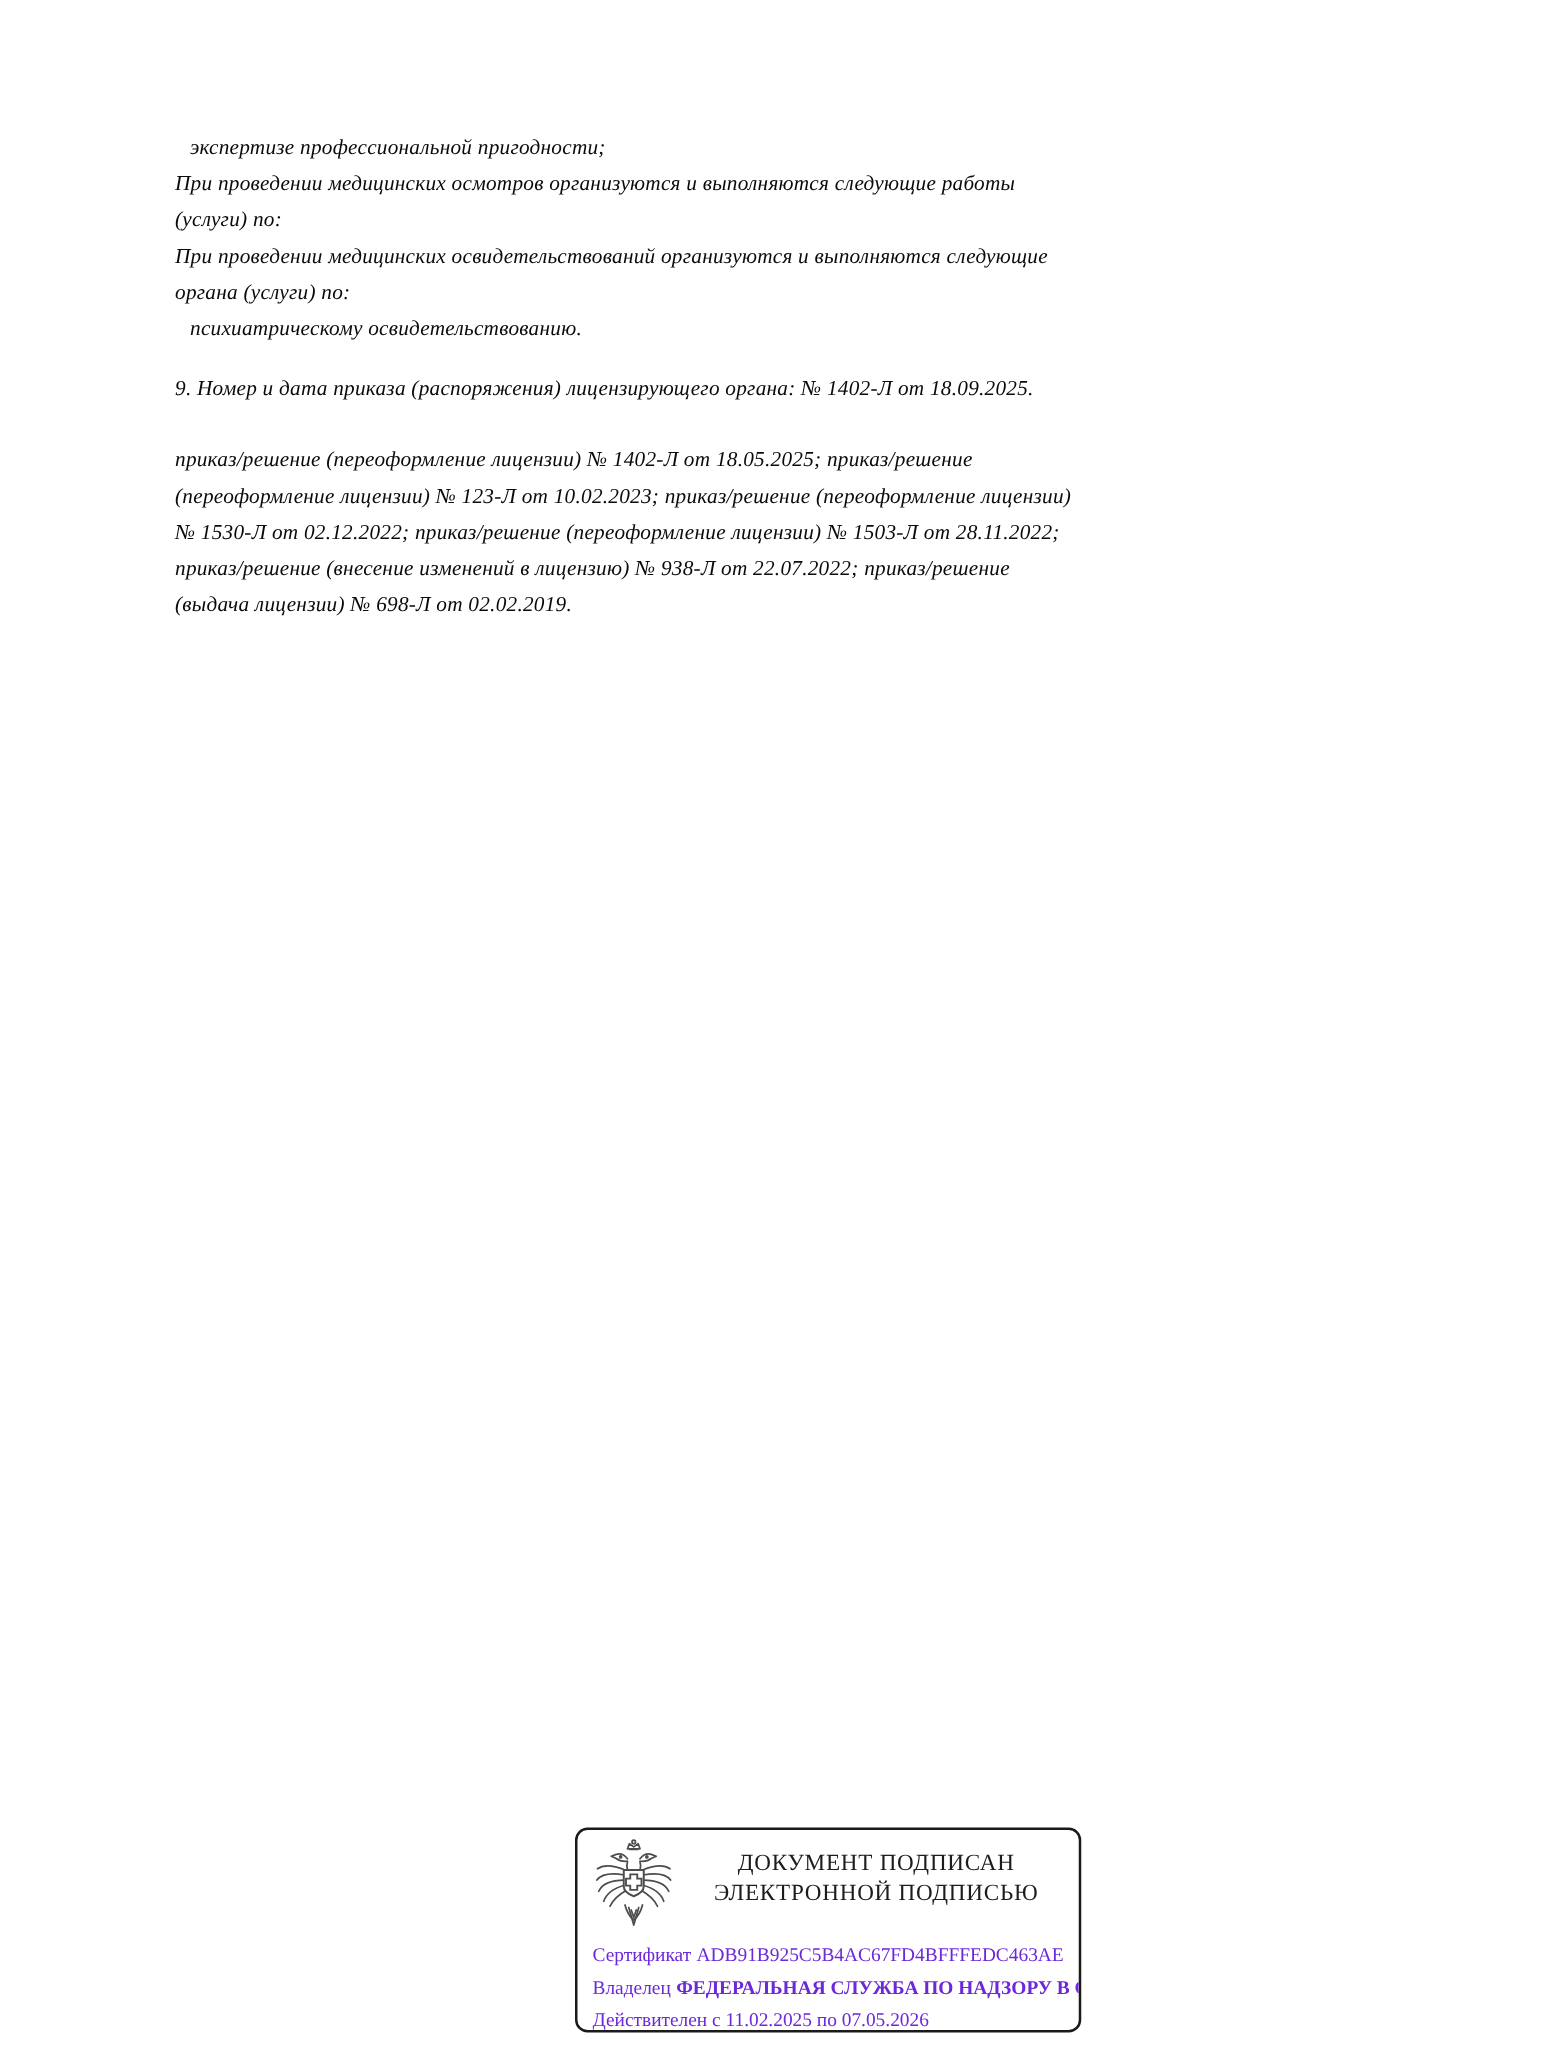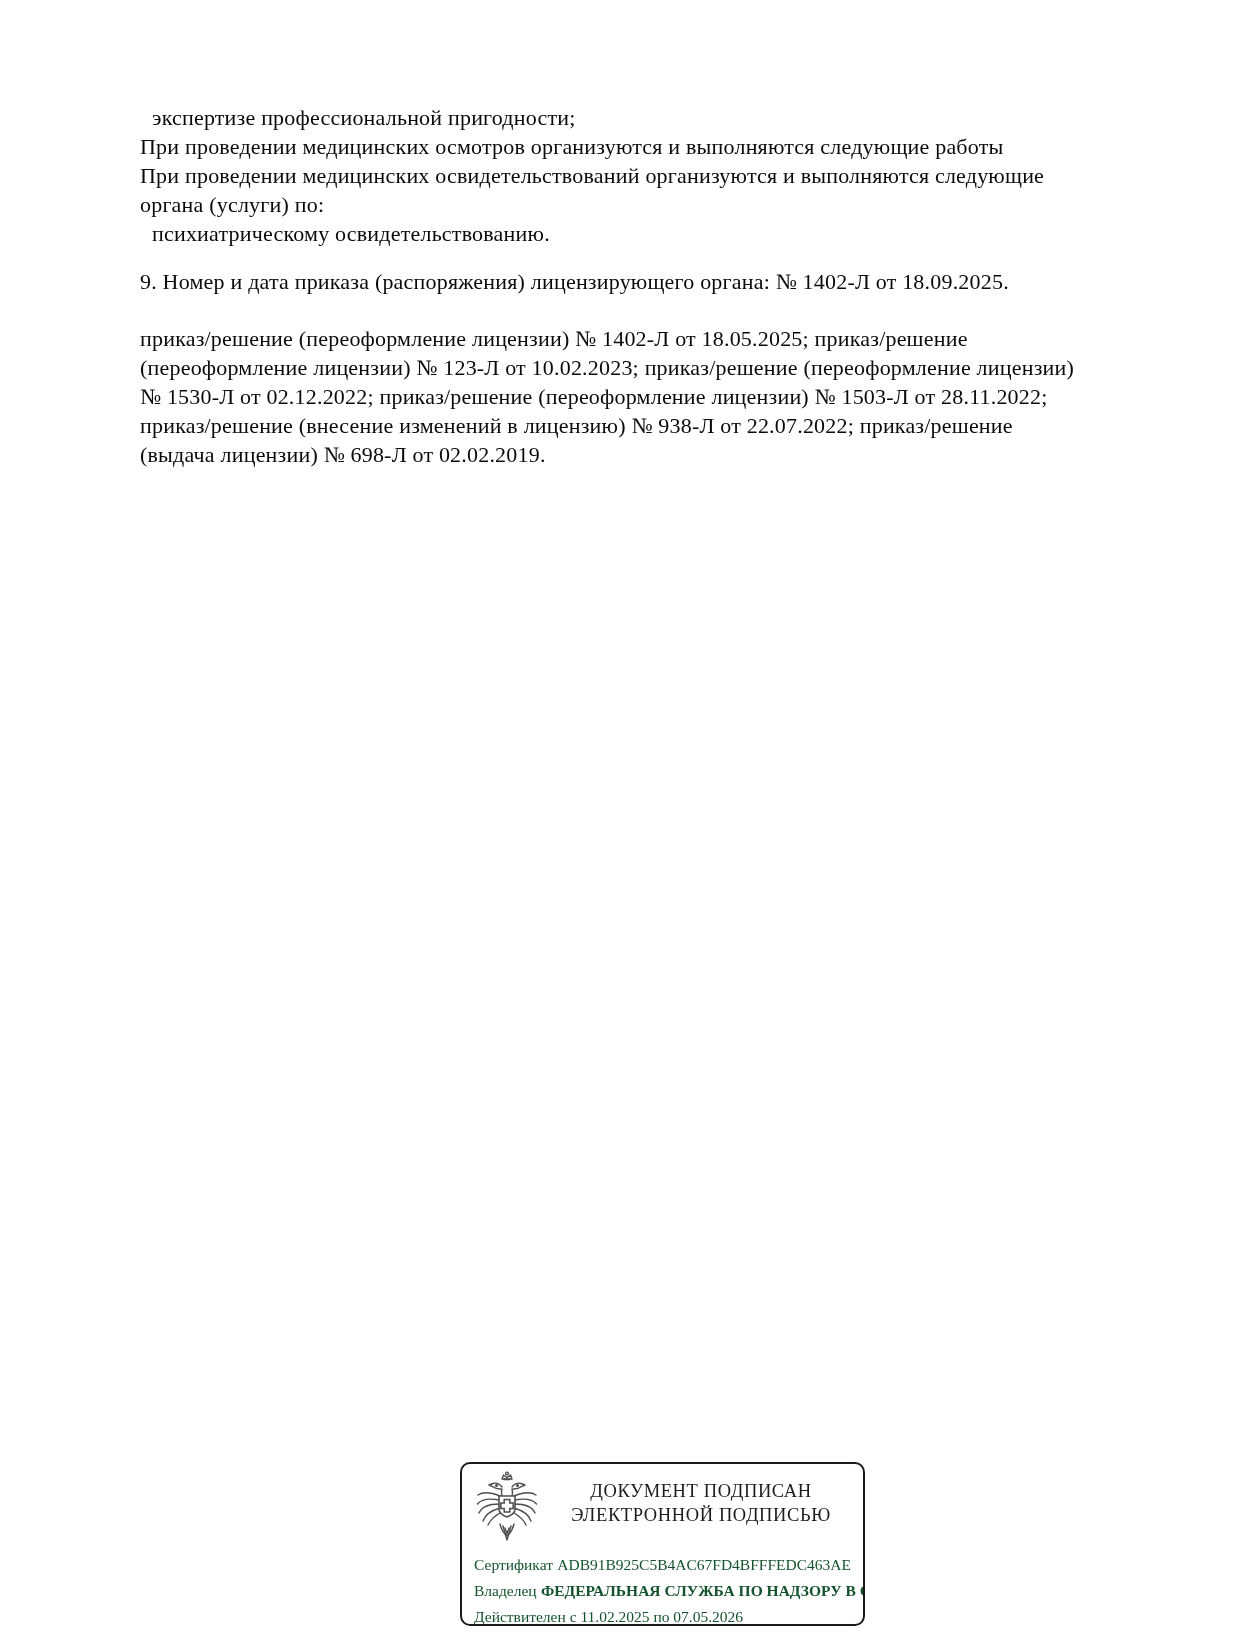--- a/index.html
+++ b/index.html
@@ -14,23 +14,24 @@
     background: #ffffff;
     font-family: "Liberation Serif", "DejaVu Serif", serif;
     color: #0a0a0a;
     overflow: hidden;
   }
   .doc-text {
     position: absolute;
     left: 140px;
     top: 103px;
     width: 1060px;
-    font-size: 22px;
+    font-size: 17px;
     line-height: 29px;
     letter-spacing: 0.2px;
+    font-style: italic;
   }
   .line { white-space: nowrap; }
   .line.indent { padding-left: 12px; }
   .para-item9 { margin-top: 19px; }
   .para-item10 { margin-top: 28px; }
   .para-note  { margin-top: 22px; }
 
   
   .stamp {
     position: absolute;
@@ -62,36 +63,37 @@
     padding-top: 15px;
     font-size: 18.5px;
     line-height: 24px;
     letter-spacing: 0.6px;
     color: #1c1c1c;
   }
   .cert-block {
     padding: 4px 0 0 12px;
     font-size: 15.5px;
     line-height: 26px;
-    color: #14532d;
+    color: #6d28d9;
   }
   .cert-line { white-space: nowrap; overflow: hidden; }
   .cert-value { margin-left: 0.28em; }
   .owner-value { margin-left: 0.28em; font-weight: bold; }
 </style>
 </head>
 <body>
 
 <div class="page">
 
   <div class="doc-text">
 
     <div class="para">
       <div class="line indent">экспертизе профессиональной пригодности;</div>
       <div class="line">При проведении медицинских осмотров организуются и выполняются следующие работы</div>
+      <div class="line">(услуги) по:</div>
       <div class="line">При проведении медицинских освидетельствований организуются и выполняются следующие</div>
       <div class="line">органа (услуги) по:</div>
       <div class="line indent">психиатрическому освидетельствованию.</div>
     </div>
 
     <div class="para para-item9">
       <div class="line">9. Номер и дата приказа (распоряжения) лицензирующего органа: № 1402-Л от 18.09.2025.</div>
     </div>
 
     <div class="para para-item10">

